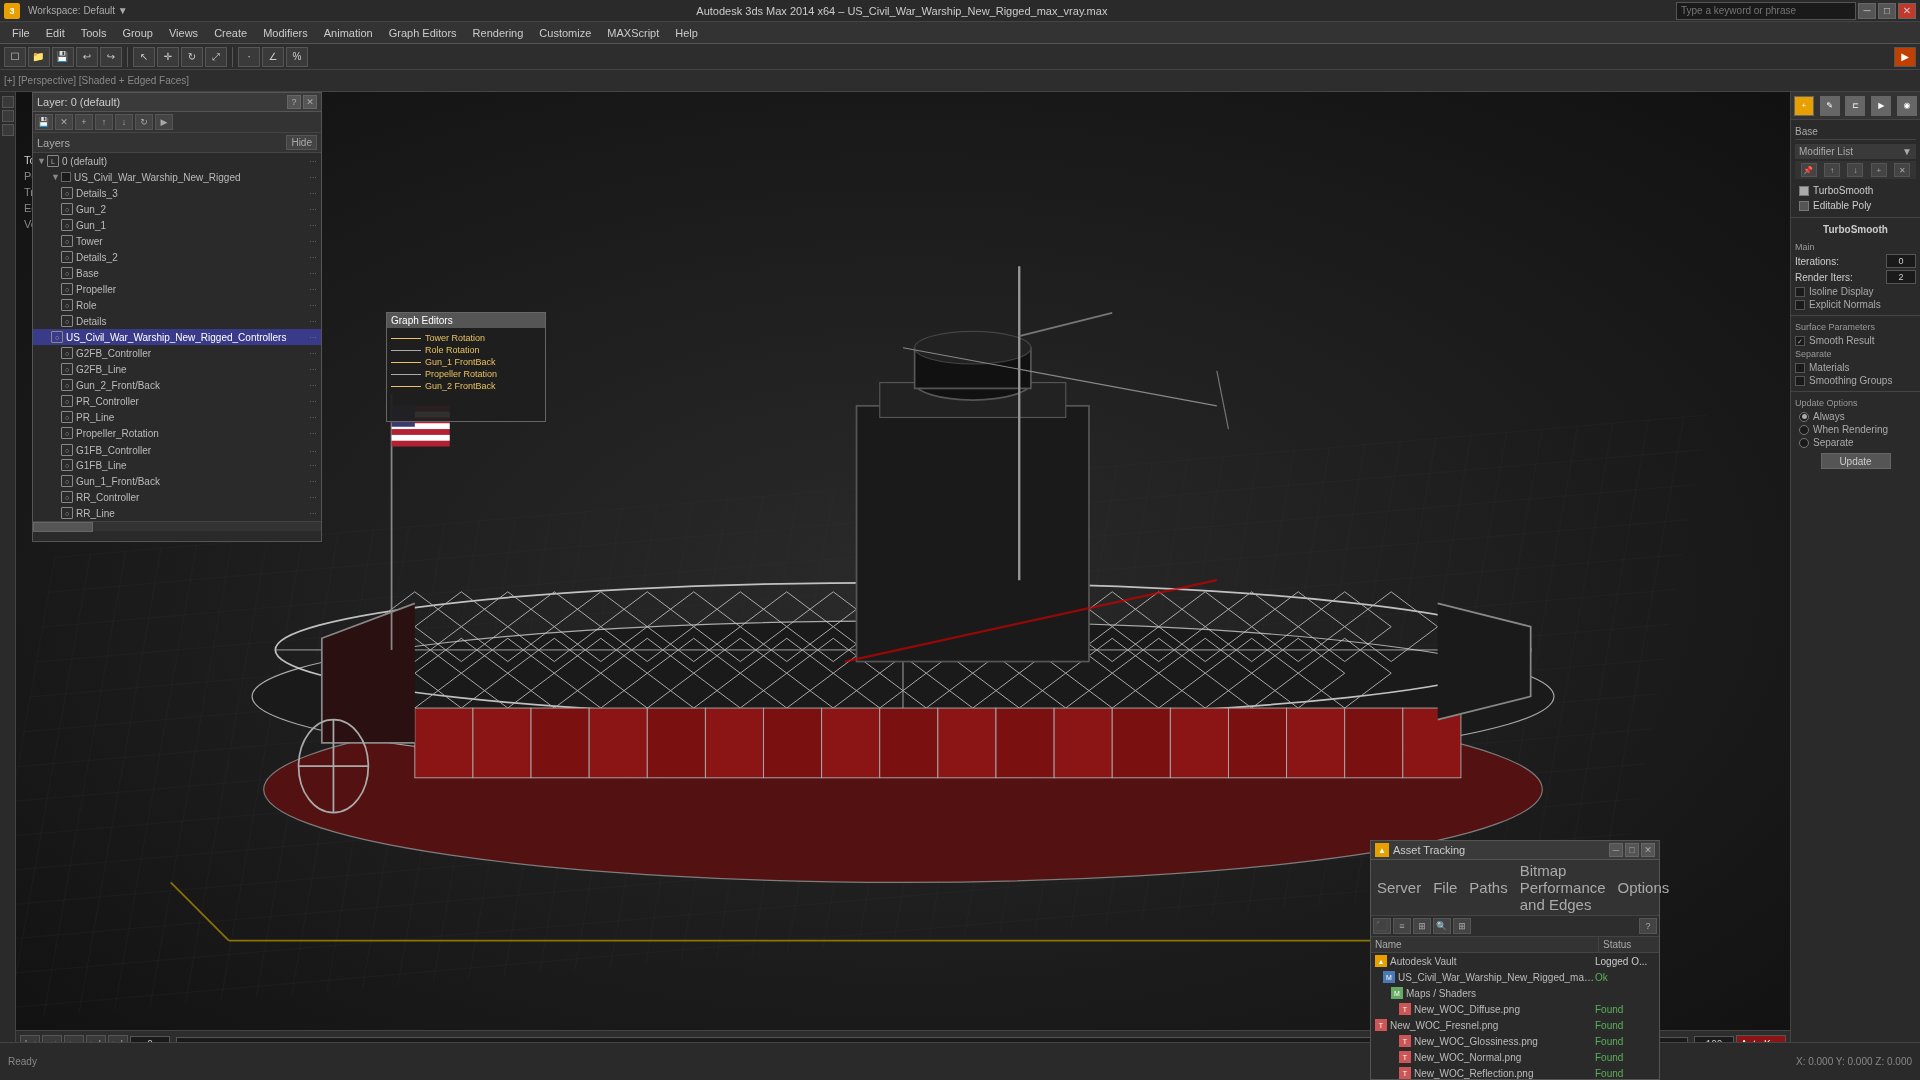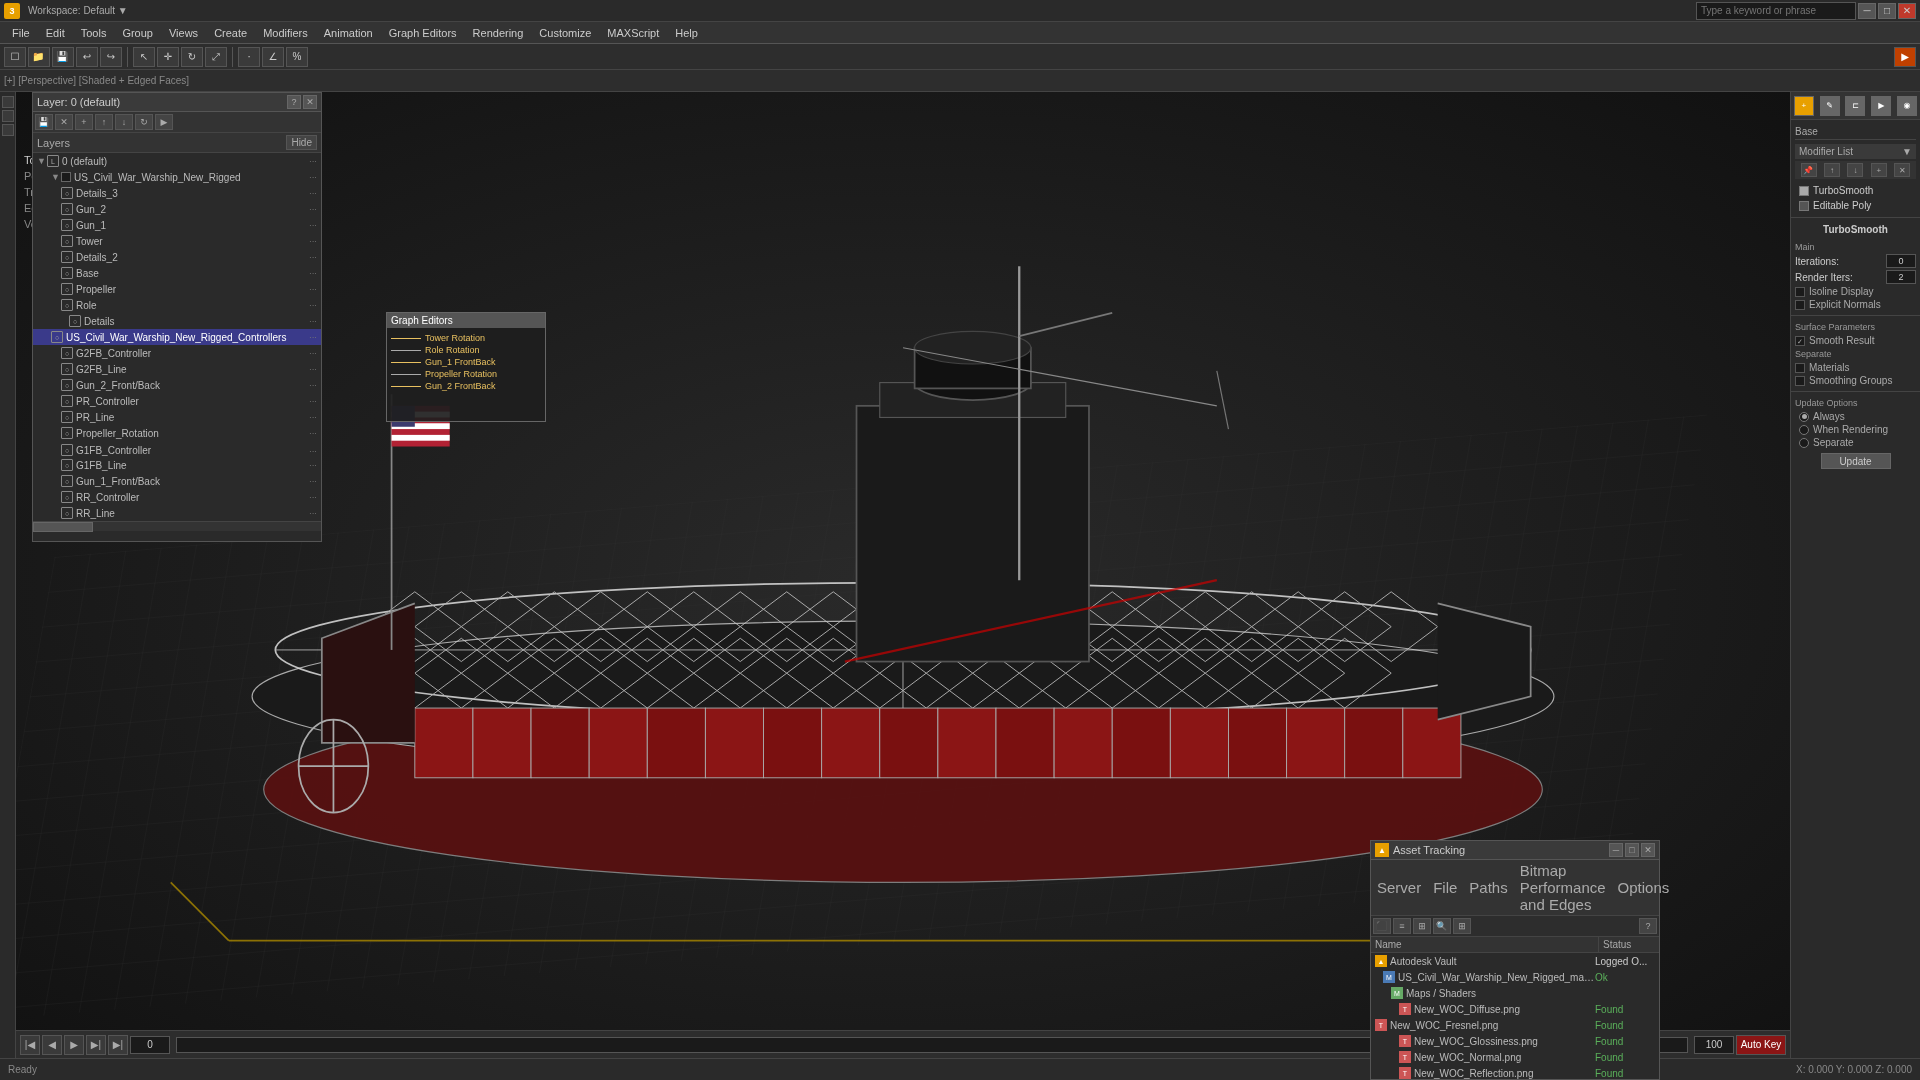--- a/index.html
+++ b/index.html
@@ -126,43 +126,46 @@
     .ai-status.found { color: #5aaf5a; }
     .ai-status.logged { color: #ccc; }
     .asset-icon-sm { width: 12px; height: 12px; margin-right: 3px; flex-shrink: 0; }
     .vault-icon { background: #e8a000; font-size: 7px; display: flex; align-items: center; justify-content: center; color: white; }
     .file-icon { background: #4a7ab5; font-size: 7px; display: flex; align-items: center; justify-content: center; color: white; }
     .map-icon { background: #6a6; font-size: 7px; display: flex; align-items: center; justify-content: center; color: white; }
     .tex-icon { background: #c55; font-size: 7px; display: flex; align-items: center; justify-content: center; color: white; }
     .asset-hscroll { flex: 1; height: 12px; background: #333; border-top: 1px solid #444; }
 
     
-    #statusbar { position: absolute; bottom: 0; left: 0; right: 0; height: 22px; background: #2a2a2a; border-top: 1px solid #444; display: flex; align-items: center; padding: 0 8px; font-size: 10px; color: #888; }
+    #statusbar { position: absolute; bottom: 0; left: 0; right: 0; height: 38px; background: #2a2a2a; border-top: 1px solid #444; display: flex; align-items: center; padding: 0 8px; font-size: 10px; color: #888; }
 
     
     #anim-bar { position: absolute; bottom: 22px; left: 0; right: 0; height: 28px; background: #2d2d2d; border-top: 1px solid #444; display: flex; align-items: center; padding: 0 4px; gap: 2px; }
     .anim-btn { width: 20px; height: 20px; background: #3a3a3a; border: 1px solid #555; color: #aaa; font-size: 10px; cursor: pointer; display: flex; align-items: center; justify-content: center; }
     .anim-slider { flex: 1; height: 16px; background: #1a1a1a; border: 1px solid #555; margin: 0 4px; }
     .time-input { width: 40px; height: 18px; background: #1a1a1a; border: 1px solid #555; color: #ccc; font-size: 10px; text-align: center; }
 
     
     .layers-scroll-content { height: calc(100% - 80px); overflow-y: auto; overflow-x: auto; }
     .layers-scroll-h { height: 10px; background: #333; border-top: 1px solid #444; display: flex; }
     .layers-scroll-h-thumb { width: 60px; height: 10px; background: #555; border: 1px solid #666; }
   </style>
 </head>
 <body>
 
 <div id="titlebar">
   <div id="titlebar-left">
     <div class="title-icon">3</div>
     <span style="font-size:10px;color:#aaa;margin-left:4px;">Workspace: Default ▼</span>
   </div>
+  <div id="titlebar-center">
+    <span>Autodesk 3ds Max 2014 x64  –  US_Civil_War_Warship_New_Rigged_max_vray.max</span>
+  </div>
   <div id="titlebar-right">
-    <input type="text" style="width: 160px; height: 18px; background: rgb(26, 26, 26); border: 1px solid rgb(85, 85, 85); color: rgb(170, 170, 170); font-size: 10px; padding: 0px 4px;" placeholder="Type a keyword or phrase">
+    <input type="text" style="width: 180px; height: 18px; background: rgb(26, 26, 26); border: 1px solid rgb(85, 85, 85); color: rgb(170, 170, 170); font-size: 10px; padding: 0px 4px;" placeholder="Type a keyword or phrase">
     <div class="titlebar-btn">─</div>
     <div class="titlebar-btn">□</div>
     <div class="titlebar-btn close">✕</div>
   </div>
 </div>
 
 <div id="menubar">
   <div class="menu-item">File</div>
   <div class="menu-item">Edit</div>
   <div class="menu-item">Tools</div>
@@ -449,21 +452,21 @@
         <div class="layer-item" style="padding-left:28px;">
           <span class="layer-icon">○</span>
           <span class="layer-name">Propeller</span>
           <span class="layer-dots">···</span>
         </div>
         <div class="layer-item" style="padding-left:28px;">
           <span class="layer-icon">○</span>
           <span class="layer-name">Role</span>
           <span class="layer-dots">···</span>
         </div>
-        <div class="layer-item" style="padding-left:36px;">
+        <div class="layer-item" style="padding-left:28px;">
           <span class="layer-icon">○</span>
           <span class="layer-name">Details</span>
           <span class="layer-dots">···</span>
         </div>
         <div class="layer-item selected">
           <span class="layer-indent"></span>
           <span class="layer-icon">○</span>
           <span class="layer-name">US_Civil_War_Warship_New_Rigged_Controllers</span>
           <span class="layer-dots">···</span>
         </div>

